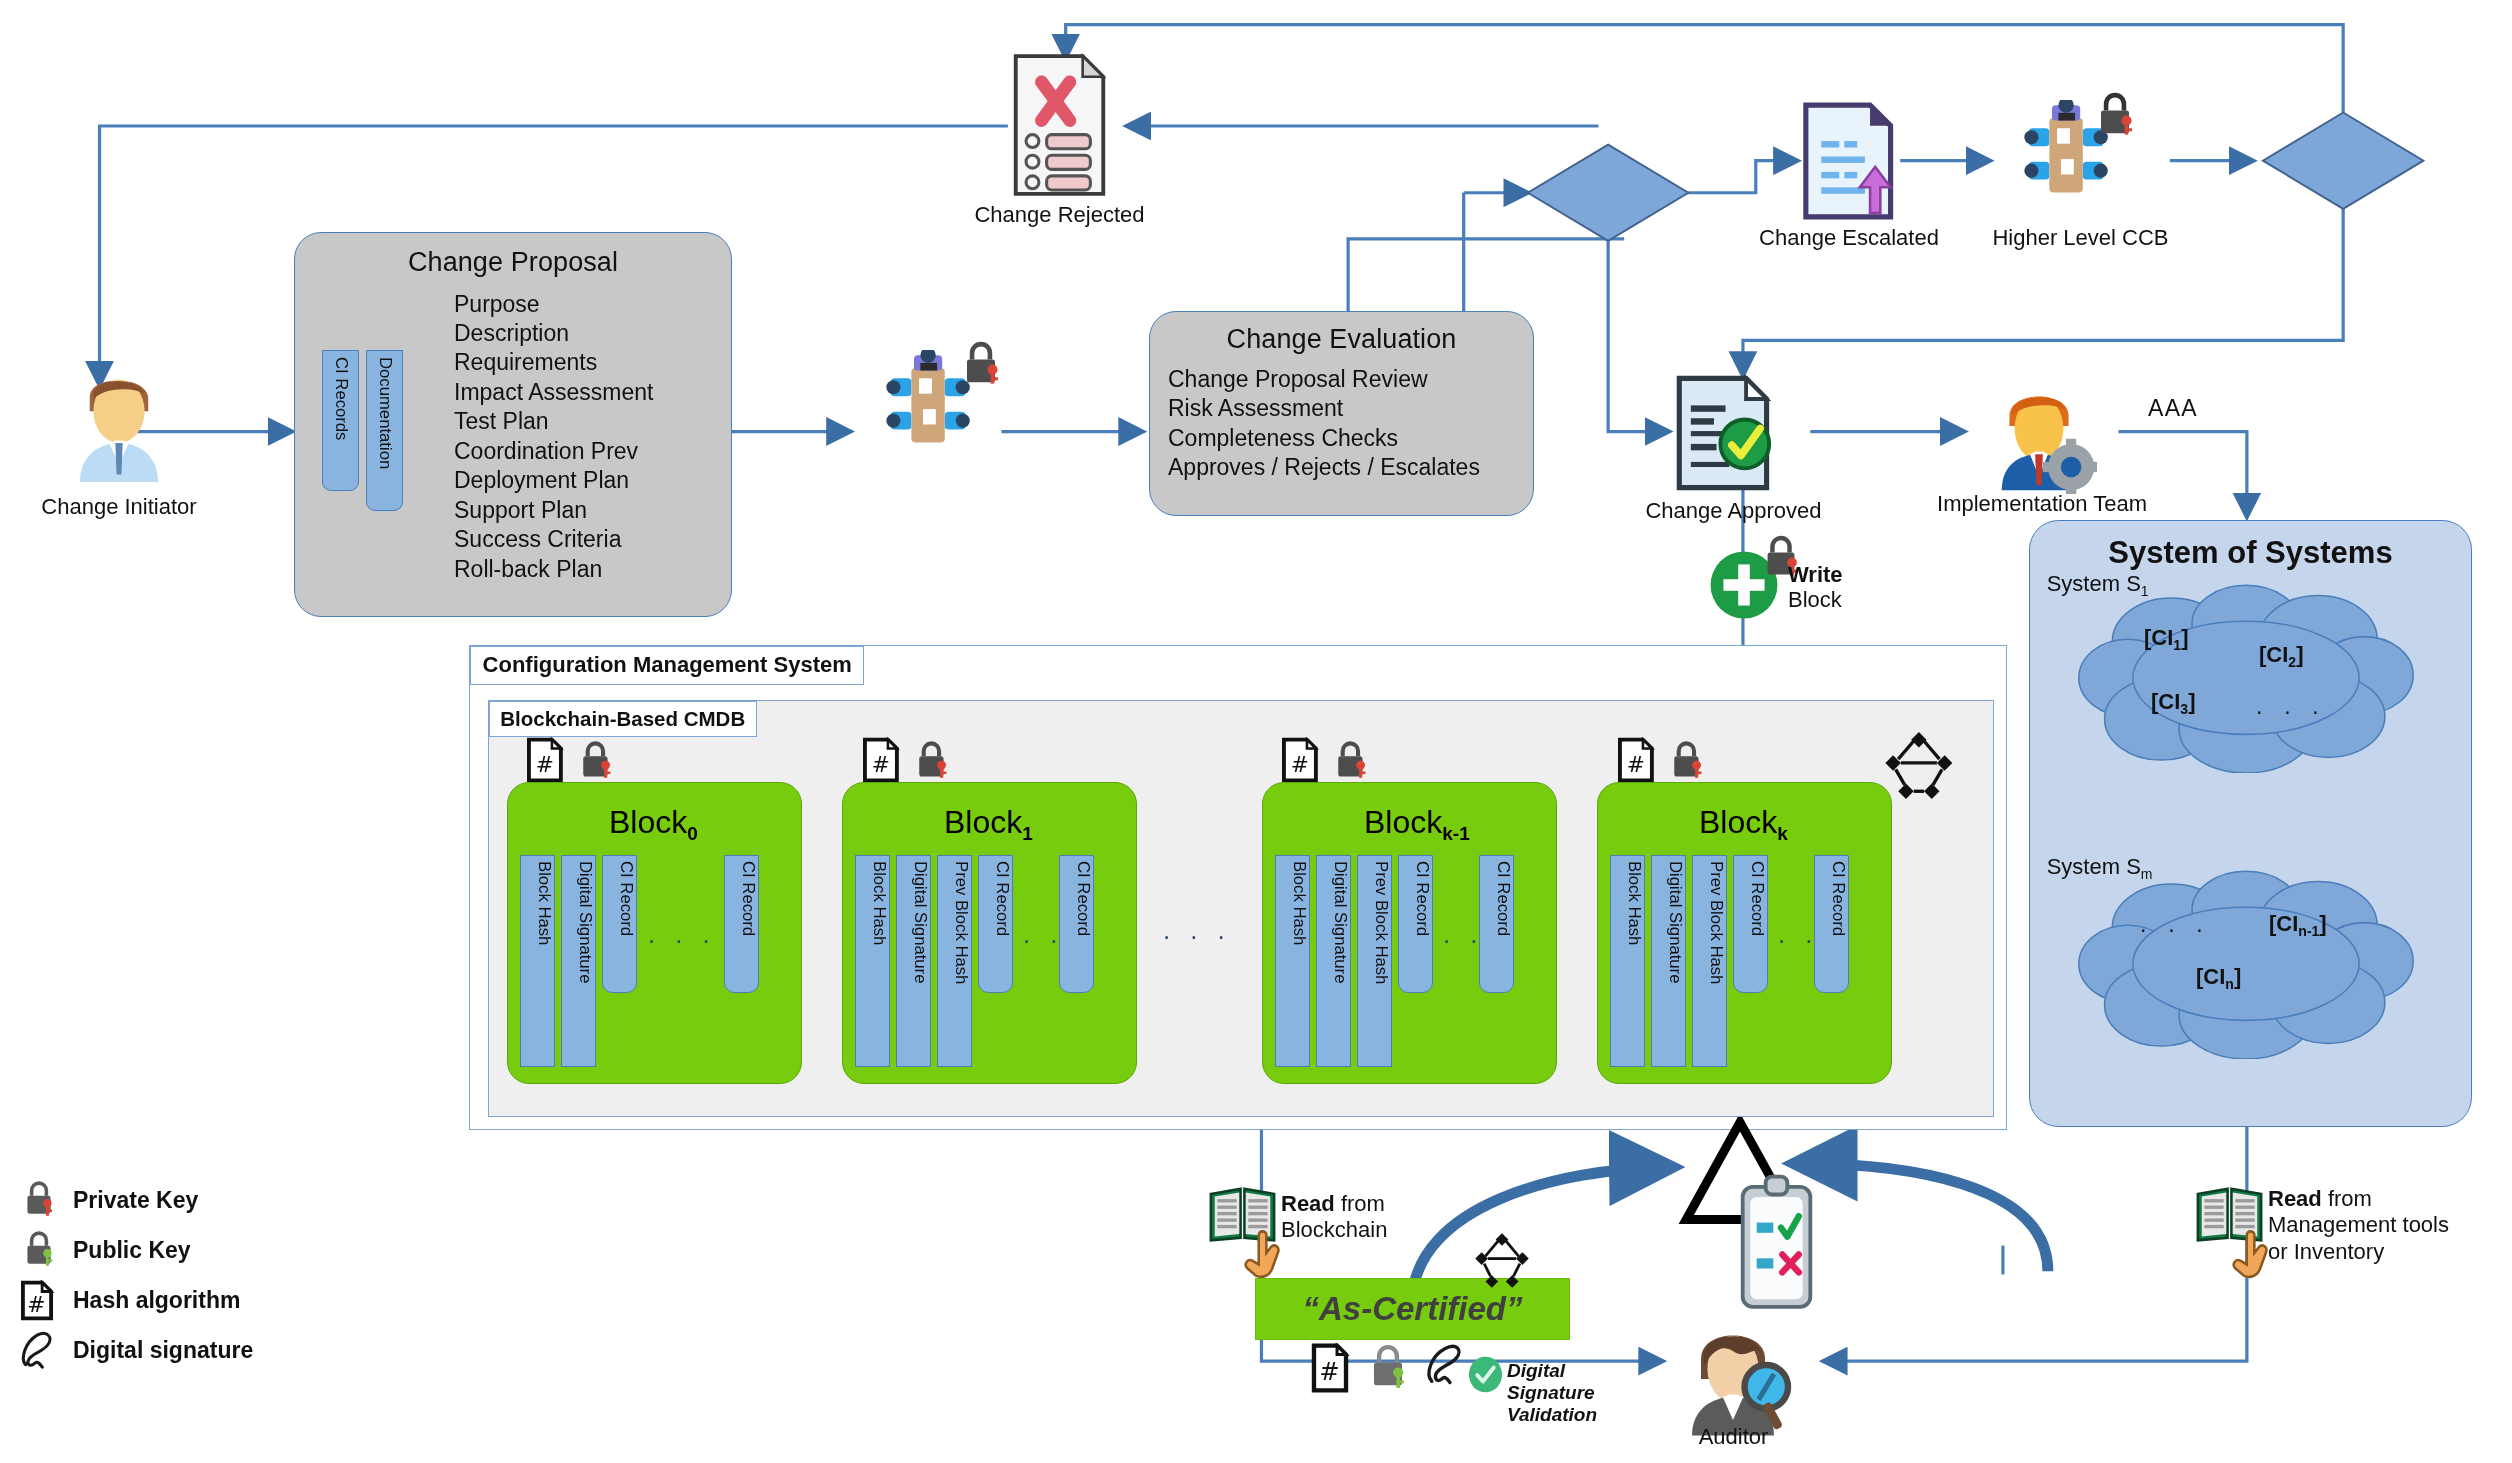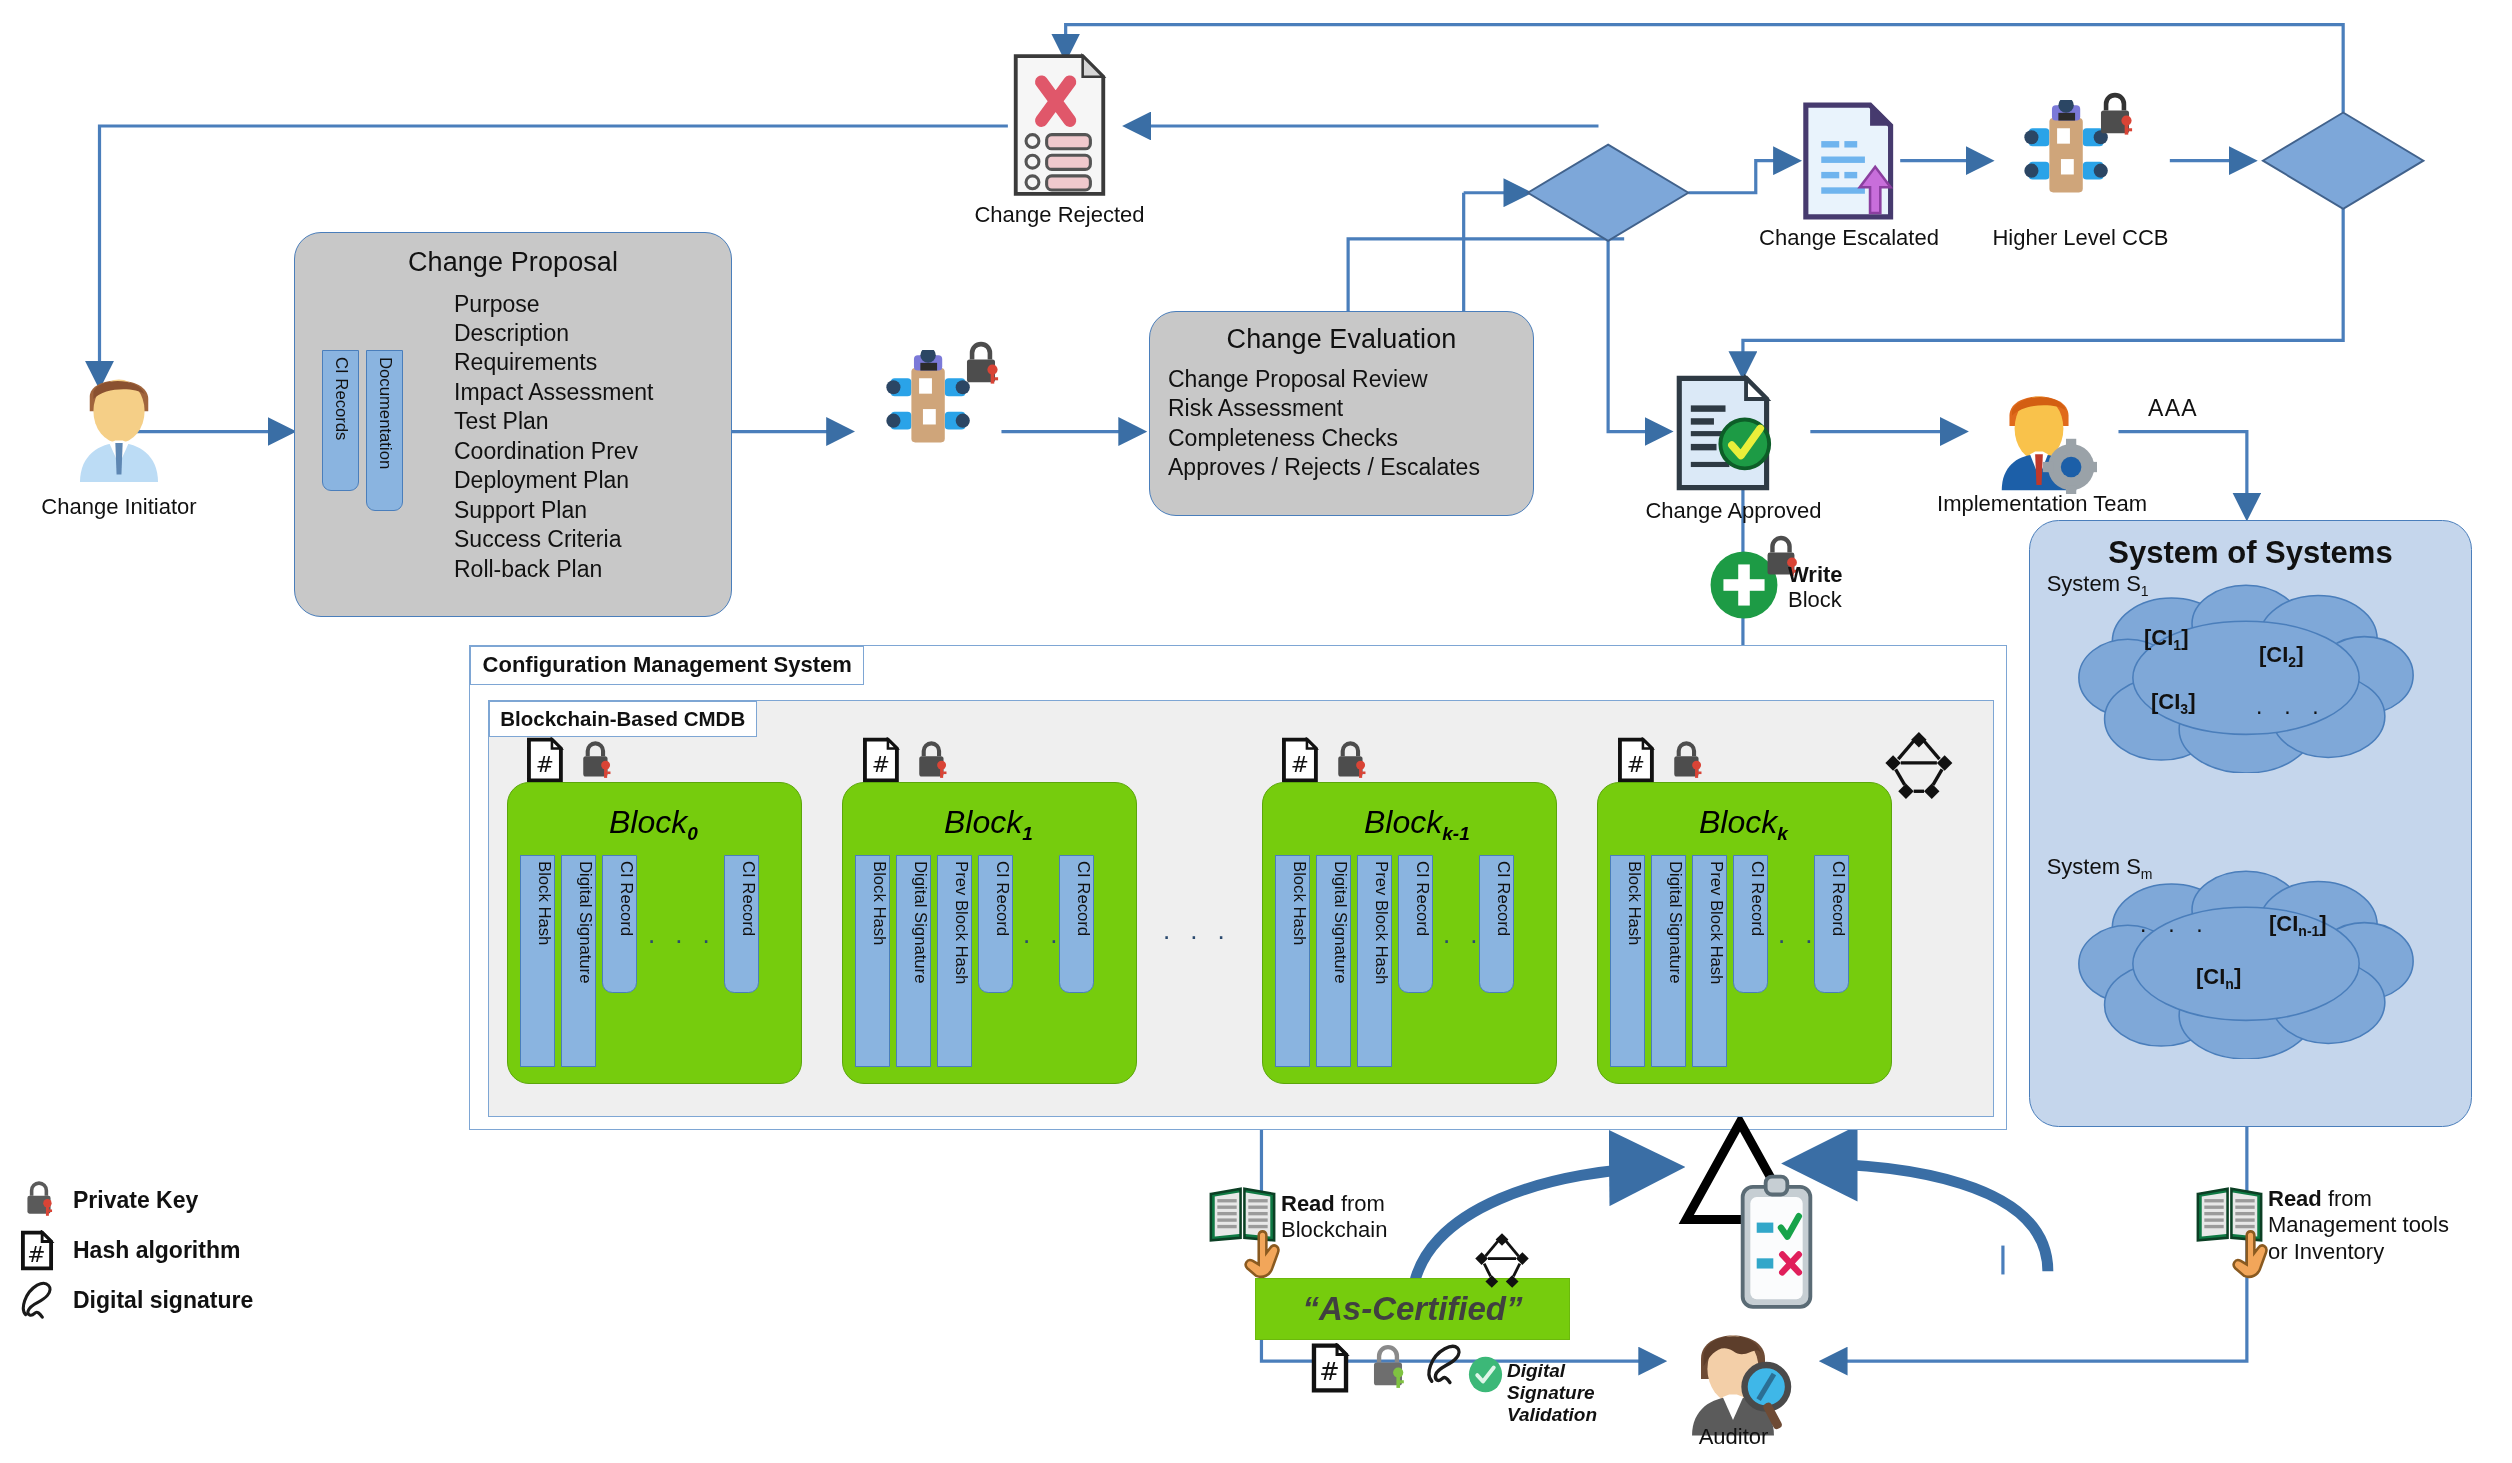--- a/index.html
+++ b/index.html
@@ -42,21 +42,21 @@
     border:1.9px solid #7ea6d4; background:#fff;
     font-size:20.5px; font-weight:bold; padding:4.5px 10.3px 5.8px 10.3px; white-space:nowrap;
   }
 
   
   .block{
     background:#76cc0d; border:1.3px solid #5ba60a; border-radius:22px;
     position:absolute;
   }
   .block .bname{
-    position:absolute; font-size:32px; font-weight:400; color:#000; white-space:nowrap;font-style:italic;
+    position:absolute; font-size:32px; font-weight:400; color:#000; white-space:nowrap;
   }
   .block .bname sub{ font-size:19px; font-weight:bold; }
   .field{
     position:absolute; background:#8ab4e0; border:0.6px solid #4a7ebb;
     writing-mode:vertical-rl; text-orientation:mixed;
     font-size:16.7px; padding-top:5.1px; text-align:left; color:#111;
     overflow:hidden;
   }
   .field.tag{ border-radius:0 0 0 0; }
   .field.cirec{ border-radius:0 0 10.3px 10.3px; }
@@ -741,20 +741,32 @@
           <rect x="6" y="15" width="22" height="17" rx="2" fill="#5a5a5a"></rect>
           <circle cx="25" cy="22" r="4" fill="#d94436"></circle>
           <rect x="23.6" y="22" width="2.8" height="12" fill="#d94436"></rect>
           <rect x="26.4" y="28" width="3" height="2.4" fill="#d94436"></rect>
         </svg>
       </div>
       <div class="lbl">Private Key</div>
     </div>
     <div class="legrow">
       <div class="legicon">
+        <svg width="40" height="40" viewBox="0 0 34 38">
+          <path d="M10,15 L10,10 A7,7 0 0,1 24,10 L24,15" fill="none" stroke="#5a5a5a" stroke-width="3.4"></path>
+          <rect x="6" y="15" width="22" height="17" rx="2" fill="#5a5a5a"></rect>
+          <circle cx="25" cy="22" r="4" fill="#7fc241"></circle>
+          <rect x="23.6" y="22" width="2.8" height="12" fill="#7fc241"></rect>
+          <rect x="26.4" y="28" width="3" height="2.4" fill="#7fc241"></rect>
+        </svg>
+      </div>
+      <div class="lbl">Public Key</div>
+    </div>
+    <div class="legrow">
+      <div class="legicon">
         <svg width="36" height="41" viewBox="0 0 28 32">
           <path d="M3,2 L18,2 L25,9 L25,30 L3,30 Z" fill="#fff" stroke="#111" stroke-width="3"></path>
           <path d="M18,2 L25,9 L18,9 Z" fill="#fff" stroke="#111" stroke-width="2.2"></path>
           <text x="13.5" y="25" font-size="17" font-family="DejaVu Sans" text-anchor="middle" fill="#111">#</text>
         </svg>
       </div>
       <div class="lbl">Hash algorithm</div>
     </div>
     <div class="legrow">
       <div class="legicon">

